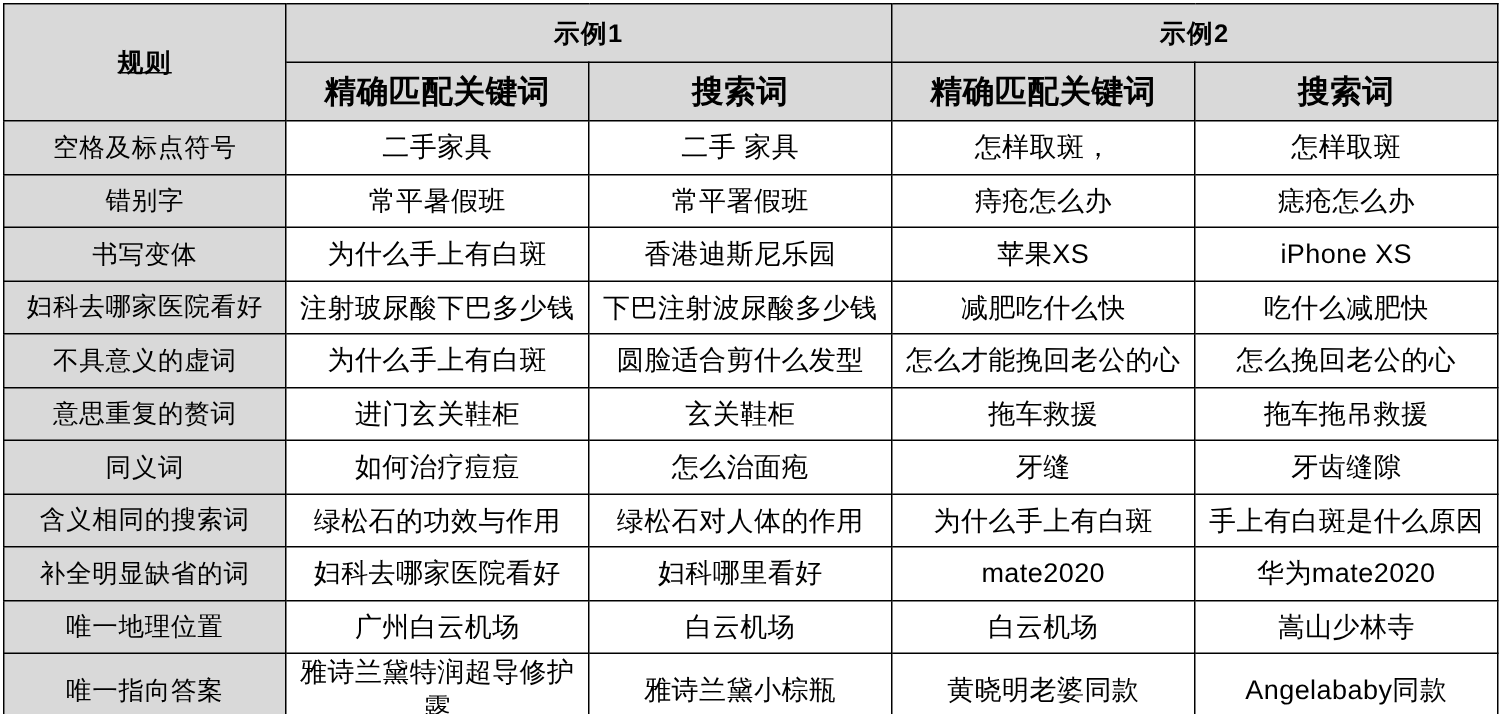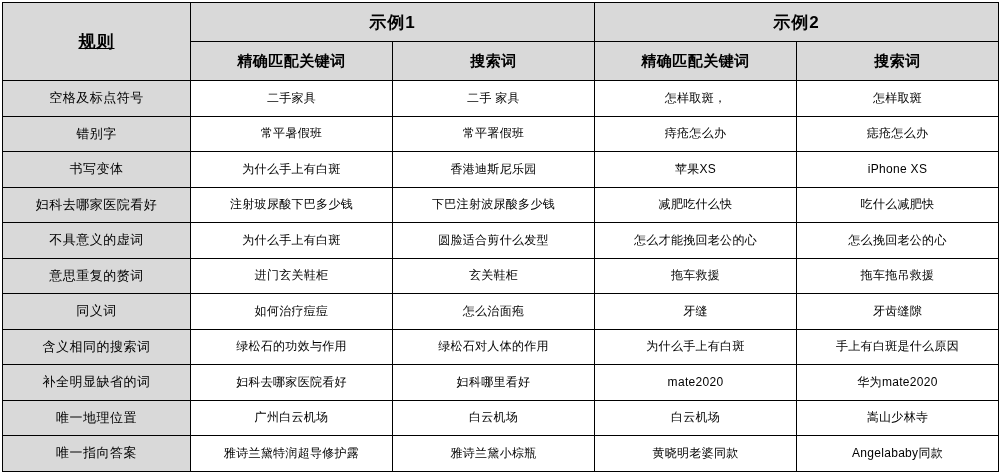--- a/index.html
+++ b/index.html
@@ -52,37 +52,37 @@
     font-weight: bold;
     letter-spacing: 2px;
     height: 76px;
     text-decoration: underline;
   }
   tr.head-row-1 th.group-head {
     height: 38px;
   }
   tr.head-row-2 th.sub-head {
     height: 38px;
-    font-size: 15px;
+    font-size: 21px;
     letter-spacing: 0.5px;
     font-family: Liberation Mono, monospace;
   }
 
   
   tbody tr {
     height: 35.5px;
   }
   td.rule-cell {
     background: #d9d9d9;
-    font-size: 13px;
+    font-size: 17px;
     letter-spacing: 0.5px;
   }
   td.val-cell {
     background: #ffffff;
-    font-size: 12px;
+    font-size: 18px;
     letter-spacing: 0.3px;
   }
 </style>
 </head>
 <body>
 
 <div class="table-wrap">
   <table class="rules-table">
     <colgroup>
       <col class="c-rule">

